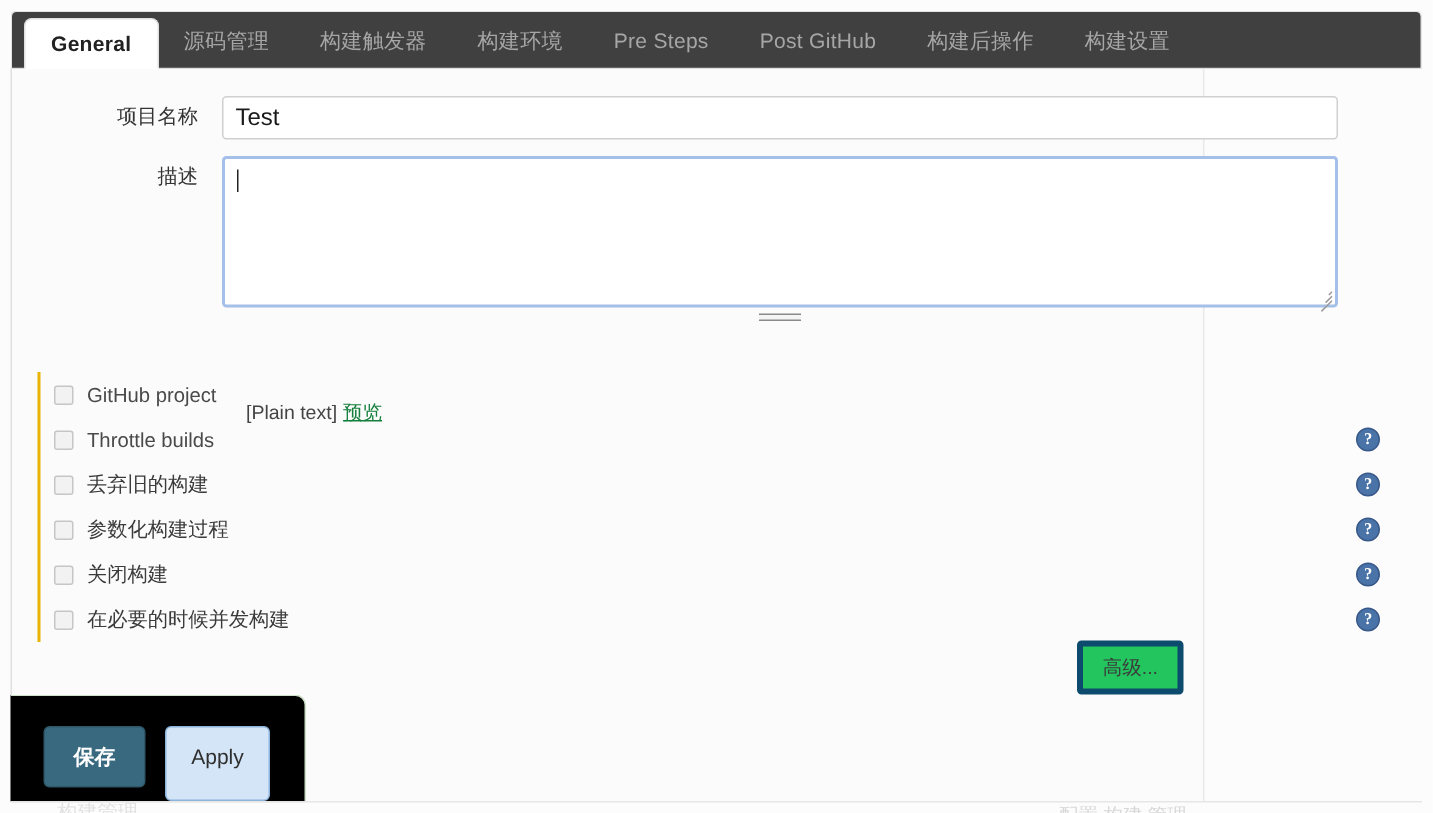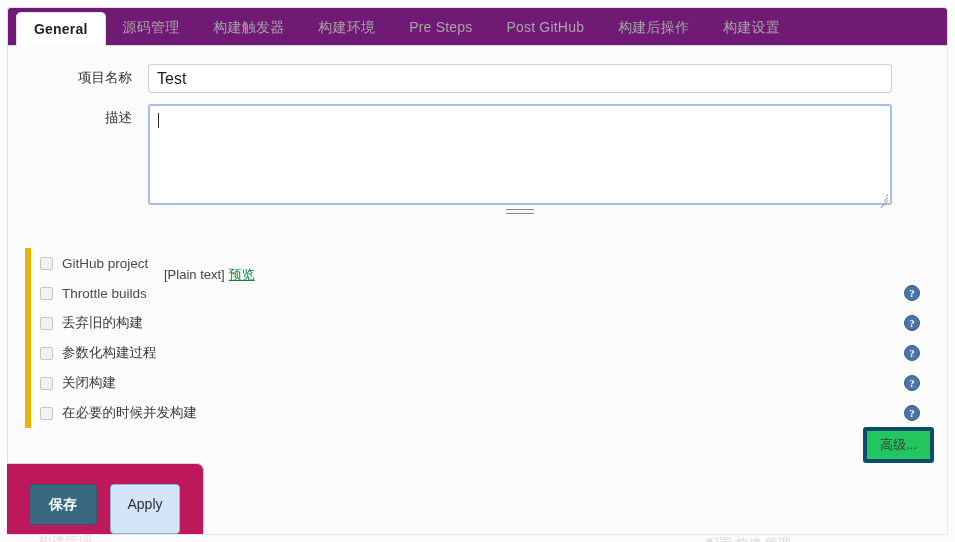--- a/index.html
+++ b/index.html
@@ -18,21 +18,21 @@
     width: 955px;
     height: 542px;
     background: #fcfcfc;
   }
 
   
   .tabbar {
     position: absolute;
     left: 7px; top: 7px;
     width: 941px; height: 39px;
-    background: #701a75;
+    background: #404040;
     border: 1px solid #e3e3e3;
     border-bottom: 1px solid #dcdcdc;
     border-radius: 4px 4px 0 0;
     display: flex;
     align-items: flex-end;
     padding-left: 8px;
   }
   .tab {
     height: 34px;
     line-height: 33px;
@@ -51,21 +51,21 @@
     border-bottom: 1px solid #ffffff;
     border-radius: 5px 5px 0 0;
     margin-bottom: -1px;
     line-height: 32px;
   }
 
   
   .formbody {
     position: absolute;
     left: 7px; top: 46px;
-    width: 941px; height: 488px;
+    width: 796px; height: 488px;
     background: #fbfbfb;
     border-left: 1px solid #e0e0e0;
     border-right: 1px solid #e9e9e9;
   }
 
   .row {
     position: absolute;
     display: flex;
     align-items: flex-start;
   }
@@ -156,21 +156,21 @@
     text-decoration: underline;
     margin-left: 4px;
     font-family: Liberation Serif, serif;
   }
 
   
   .cb-list {
     position: absolute;
     left: 17px; top: 202px;
     width: 910px;
-    border-left: 6px solid #eab308;
+    border-left: 2px solid #eab308;
     padding-left: 9px;
   }
   .cb-row {
     position: relative;
     height: 30px;
     display: flex;
     align-items: center;
   }
   .cb-box {
     width: 13px; height: 13px;
@@ -223,21 +223,21 @@
     left: 30px; top: 487px;
     font-size: 13.5px;
     color: #e2e2e2;
     white-space: nowrap;
   }
   .sticky {
     position: absolute;
     left: 7px; top: 463px;
     width: 197px;
     height: 72px;
-    background: #be185d;
+    background: #000000;
     border: 1px solid #cfe0c8;
     border-left: none;
     border-radius: 0 7px 0 0;
   }
   .btn-save {
     position: absolute;
     left: 22px; top: 20px;
     width: 68px; height: 41px;
     background: #39697f;
     border: 1px solid #2e5868;

